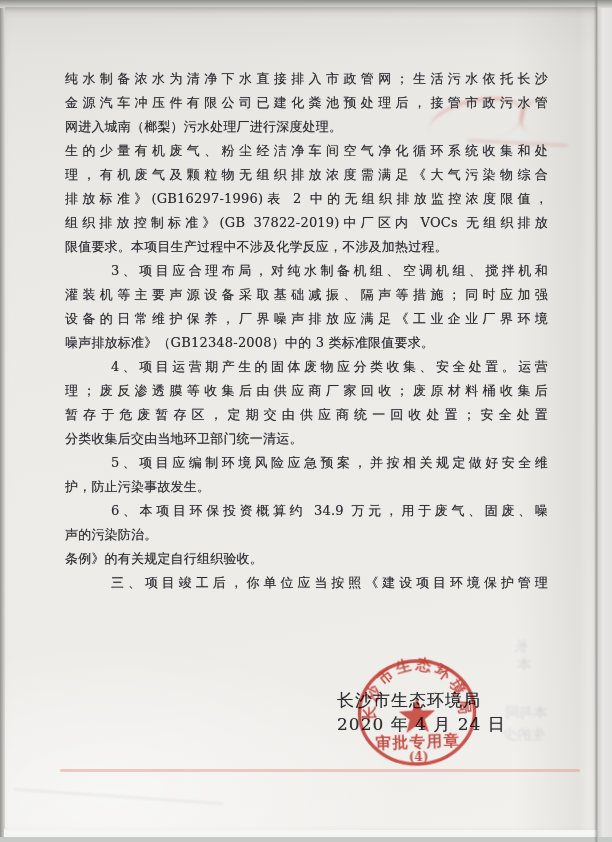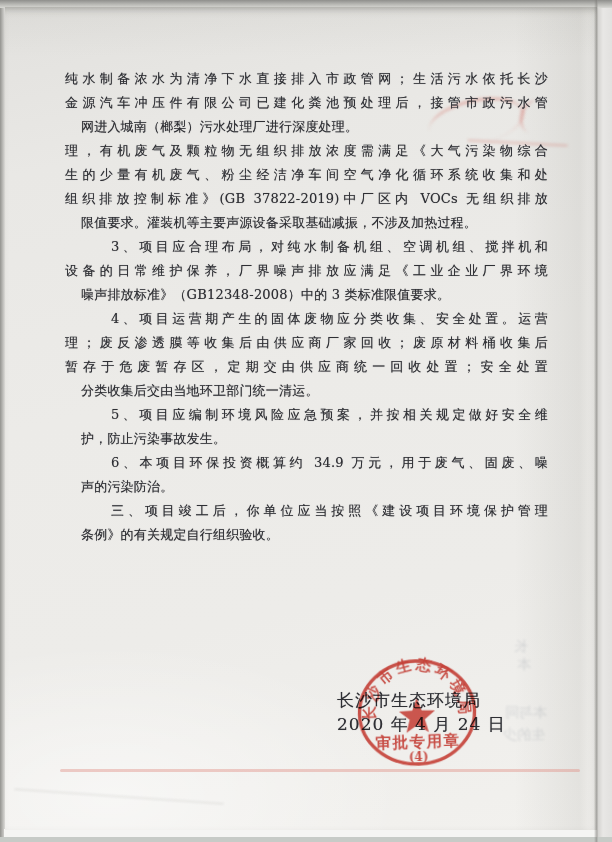--- a/index.html
+++ b/index.html
@@ -29,21 +29,21 @@
     background:
       linear-gradient(180deg,rgba(160,160,152,.10) 0%,rgba(0,0,0,0) 6%),
       linear-gradient(90deg,rgba(0,0,0,0) 86%,rgba(125,125,118,.12) 97%,rgba(0,0,0,0) 100%),
       radial-gradient(ellipse 420px 220px at 18% 96%,rgba(255,255,255,.5),rgba(255,255,255,0) 70%);}
   
   .body-text{position:absolute;left:65px;top:67px;width:483px;
     font-size:13px;line-height:24px;color:#2e2f34;
     letter-spacing:.2px;
     text-shadow:0 0 .7px rgba(40,40,45,.55);}
   .tline{text-align:justify;text-align-last:justify;white-space:nowrap;}
-  .tline.last{text-align-last:left;margin-left:16px;}
+  .tline.last{text-align-last:left;}
   .tline.first{text-indent:46px;}
   
   .sig{position:absolute;color:#2e2f34;font-size:17px;line-height:20px;
     letter-spacing:1px;text-shadow:0 0 .7px rgba(40,40,45,.5);white-space:nowrap;}
   .sig-agency{left:337px;top:690px;}
   .sig-date{left:337px;top:714px;}
   
   .seal{position:absolute;left:350px;top:651px;width:134px;height:122px;
     mix-blend-mode:multiply;opacity:.95;transform:rotate(-2deg);
     filter:blur(.25px);}
@@ -87,37 +87,39 @@
     <div class="bleed-frag" style="left: 514px; top: 638px;">长</div>
     <div class="bleed-frag" style="left: 517px; top: 656px;">本</div>
     <div class="bleed-frag" style="left: 505px; top: 704px;">本与同</div>
     <div class="bleed-frag" style="left: 503px; top: 726px;">生的少</div>
   </div>
 
 <div class="body-text">
     <div class="tline">纯水制备浓水为清净下水直接排入市政管网；生活污水依托长沙</div>
     <div class="tline">金源汽车冲压件有限公司已建化粪池预处理后，接管市政污水管</div>
     <div class="tline last">网进入城南（榔梨）污水处理厂进行深度处理。</div>
+    <div class="tline">生的少量有机废气、粉尘经洁净车间空气净化循环系统收集和处</div>
     <div class="tline">理，有机废气及颗粒物无组织排放浓度需满足《大气污染物综合</div>
-    <div class="tline">生的少量有机废气、粉尘经洁净车间空气净化循环系统收集和处</div>
+    <div class="tline">排放标准》(GB16297-1996)表 2 中的无组织排放监控浓度限值，</div>
     <div class="tline">组织排放控制标准》(GB 37822-2019)中厂区内 VOCs 无组织排放</div>
-    <div class="tline last">限值要求。灌装机等主要声源设备采取基础减振，不涉及加热过程。</div>
+    <div class="tline last">限值要求。本项目生产过程中不涉及化学反应，不涉及加热过程。</div>
     <div class="tline first">3、项目应合理布局，对纯水制备机组、空调机组、搅拌机和</div>
+    <div class="tline">灌装机等主要声源设备采取基础减振、隔声等措施；同时应加强</div>
     <div class="tline">设备的日常维护保养，厂界噪声排放应满足《工业企业厂界环境</div>
     <div class="tline last">噪声排放标准》（GB12348-2008）中的 3 类标准限值要求。</div>
     <div class="tline first">4、项目运营期产生的固体废物应分类收集、安全处置。运营</div>
     <div class="tline">理；废反渗透膜等收集后由供应商厂家回收；废原材料桶收集后</div>
     <div class="tline">暂存于危废暂存区，定期交由供应商统一回收处置；安全处置</div>
     <div class="tline last">分类收集后交由当地环卫部门统一清运。</div>
     <div class="tline first">5、项目应编制环境风险应急预案，并按相关规定做好安全维</div>
     <div class="tline last">护，防止污染事故发生。</div>
     <div class="tline first">6、本项目环保投资概算约 34.9 万元，用于废气、固废、噪</div>
     <div class="tline last">声的污染防治。</div>
+    <div class="tline last">条例》的有关规定自行组织验收。</div>
     <div class="tline first">三、项目竣工后，你单位应当按照《建设项目环境保护管理</div>
-    <div class="tline last">条例》的有关规定自行组织验收。</div>
   </div>
 
 <div class="sig sig-agency">长沙市生态环境局</div>
 <div class="sig sig-date">2020 年 4 月 24 日</div>
 
 <div class="seal">
   <svg width="134" height="122" viewBox="0 0 134 122">
     <defs>
       <path id="sealArc" d="M 28,78 A 42.5,42.5 0 1 1 106,78" fill="none"></path>
     </defs>

